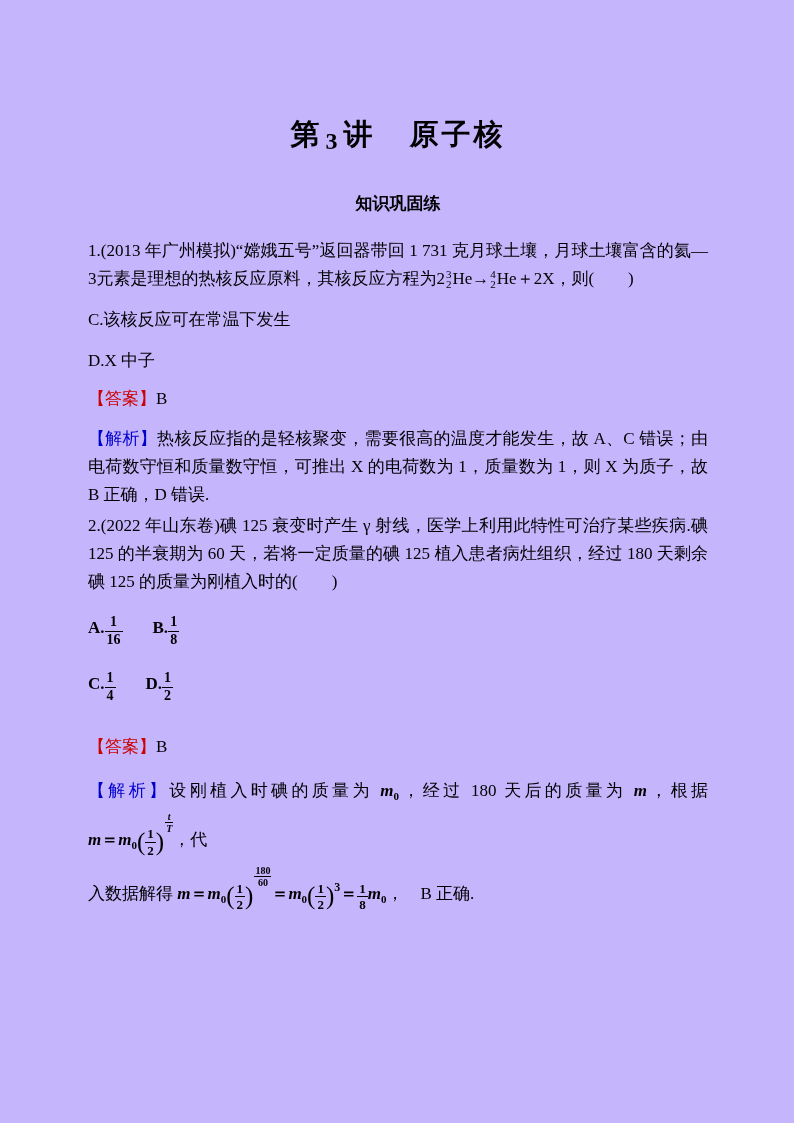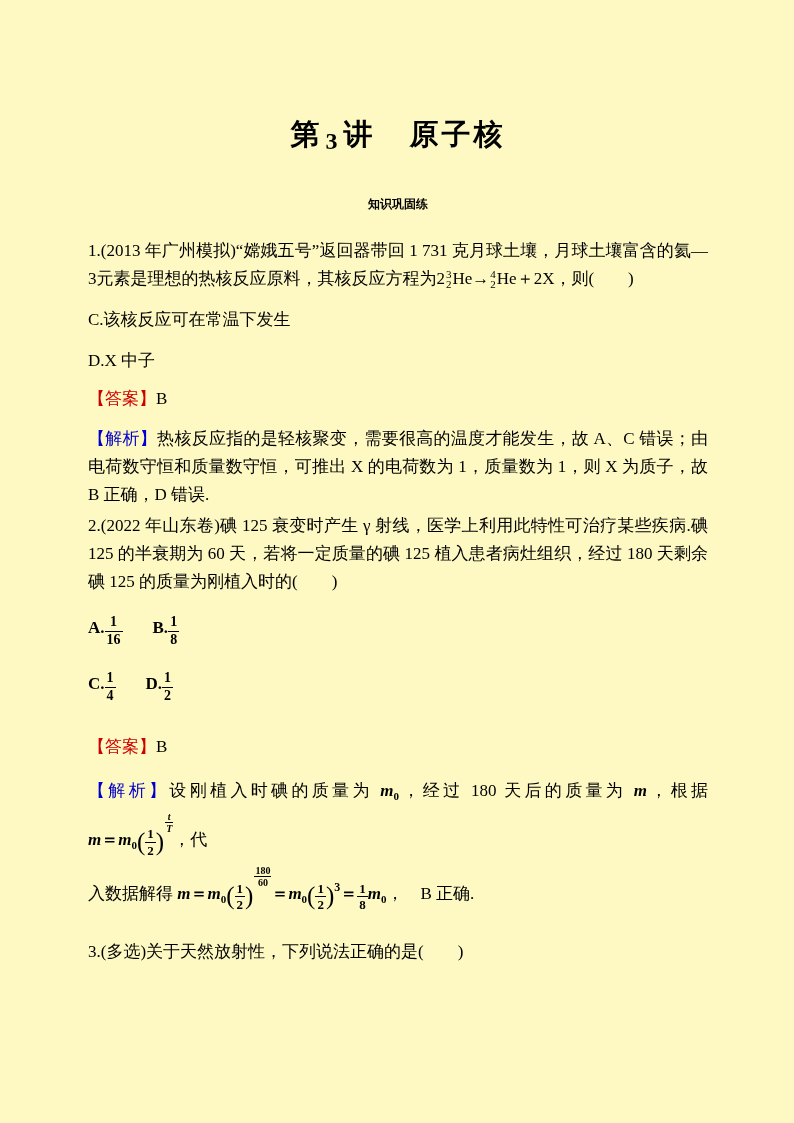--- a/index.html
+++ b/index.html
@@ -1,21 +1,21 @@
 <!DOCTYPE html>
 <html><head>
 <meta charset="utf-8">
 <style>
   * { box-sizing: border-box; }
   html, body { margin: 0; padding: 0; background: #ffffff; }
   .page {
     position: relative;
     width: 794px;
     height: 1123px;
-    background: #fef9c3;
+    background: #c4b5fd;
     color: #000000;
     font-family: "Liberation Serif", "DejaVu Serif", serif;
     padding: 116px 86px 0 88px;
     overflow: hidden;
   }
   .title {
     text-align: center;
     font-weight: bold;
     font-size: 29px;
     line-height: 36px;
@@ -24,21 +24,21 @@
   }
   .title-num {
     font-size: 24px;
     vertical-align: -5px;
     margin: 0 3px;
   }
   .title-main { margin-left: 34px; }
   .subtitle {
     text-align: center;
     font-weight: bold;
-    font-size: 12px;
+    font-size: 17px;
     line-height: 22px;
     margin-top: 34px;
   }
   .para {
     font-size: 17px;
     line-height: 28px;
     text-align: justify;
     margin: 0;
   }
   .q1stem { margin-top: 22px; }
@@ -122,15 +122,14 @@
 
   <p class="para optrow optrow2"><span class="para-bit opt-inline"><span class="opt-key">C.</span><span class="frac opt-frac"><span class="num">1</span><span class="den">4</span></span></span><span class="para-bit"><span class="opt-key">D.</span><span class="frac opt-frac"><span class="num">1</span><span class="den">2</span></span></span></p>
 
   <p class="para answer-line answer2"><span class="red">【答案】</span><span>B</span></p>
 
   <div class="para analysis2">
     <span class="mline"><span class="blue">【解析】</span><span>设刚植入时碘的质量为 </span><span class="f"><span class="mi">m</span><sub>0</sub></span><span>，经过 180 天后的质量为 </span><span class="f mi">m</span><span>，根据 </span><span class="f nowrap"><span class="mi">m</span><span>＝</span><span class="mi">m</span><sub>0</sub><span class="lp">(</span><span class="frac f-small"><span class="num">1</span><span class="den">2</span></span><span class="rp">)</span><span class="exp"><span class="num mi">t</span><span class="den mi">T</span></span></span><span>，代</span></span>
     <span class="mline mline2"><span>入数据解得 </span><span class="f nowrap"><span class="mi">m</span><span>＝</span><span class="mi">m</span><sub>0</sub><span class="lp">(</span><span class="frac f-small"><span class="num">1</span><span class="den">2</span></span><span class="rp">)</span><span class="exp"><span class="num">180</span><span class="den">60</span></span><span>＝</span><span class="mi">m</span><sub>0</sub><span class="lp">(</span><span class="frac f-small"><span class="num">1</span><span class="den">2</span></span><span class="rp">)</span><span class="pow">3</span><span>＝</span><span class="frac f-small"><span class="num">1</span><span class="den">8</span></span><span class="mi">m</span><sub>0</sub></span><span>，　B 正确.</span></span>
   </div>
 
-  <p class="para q3stem">3.(多选)关于天然放射性，下列说法正确的是(　　)</p>
 
 </div>
 
 </body></html>

